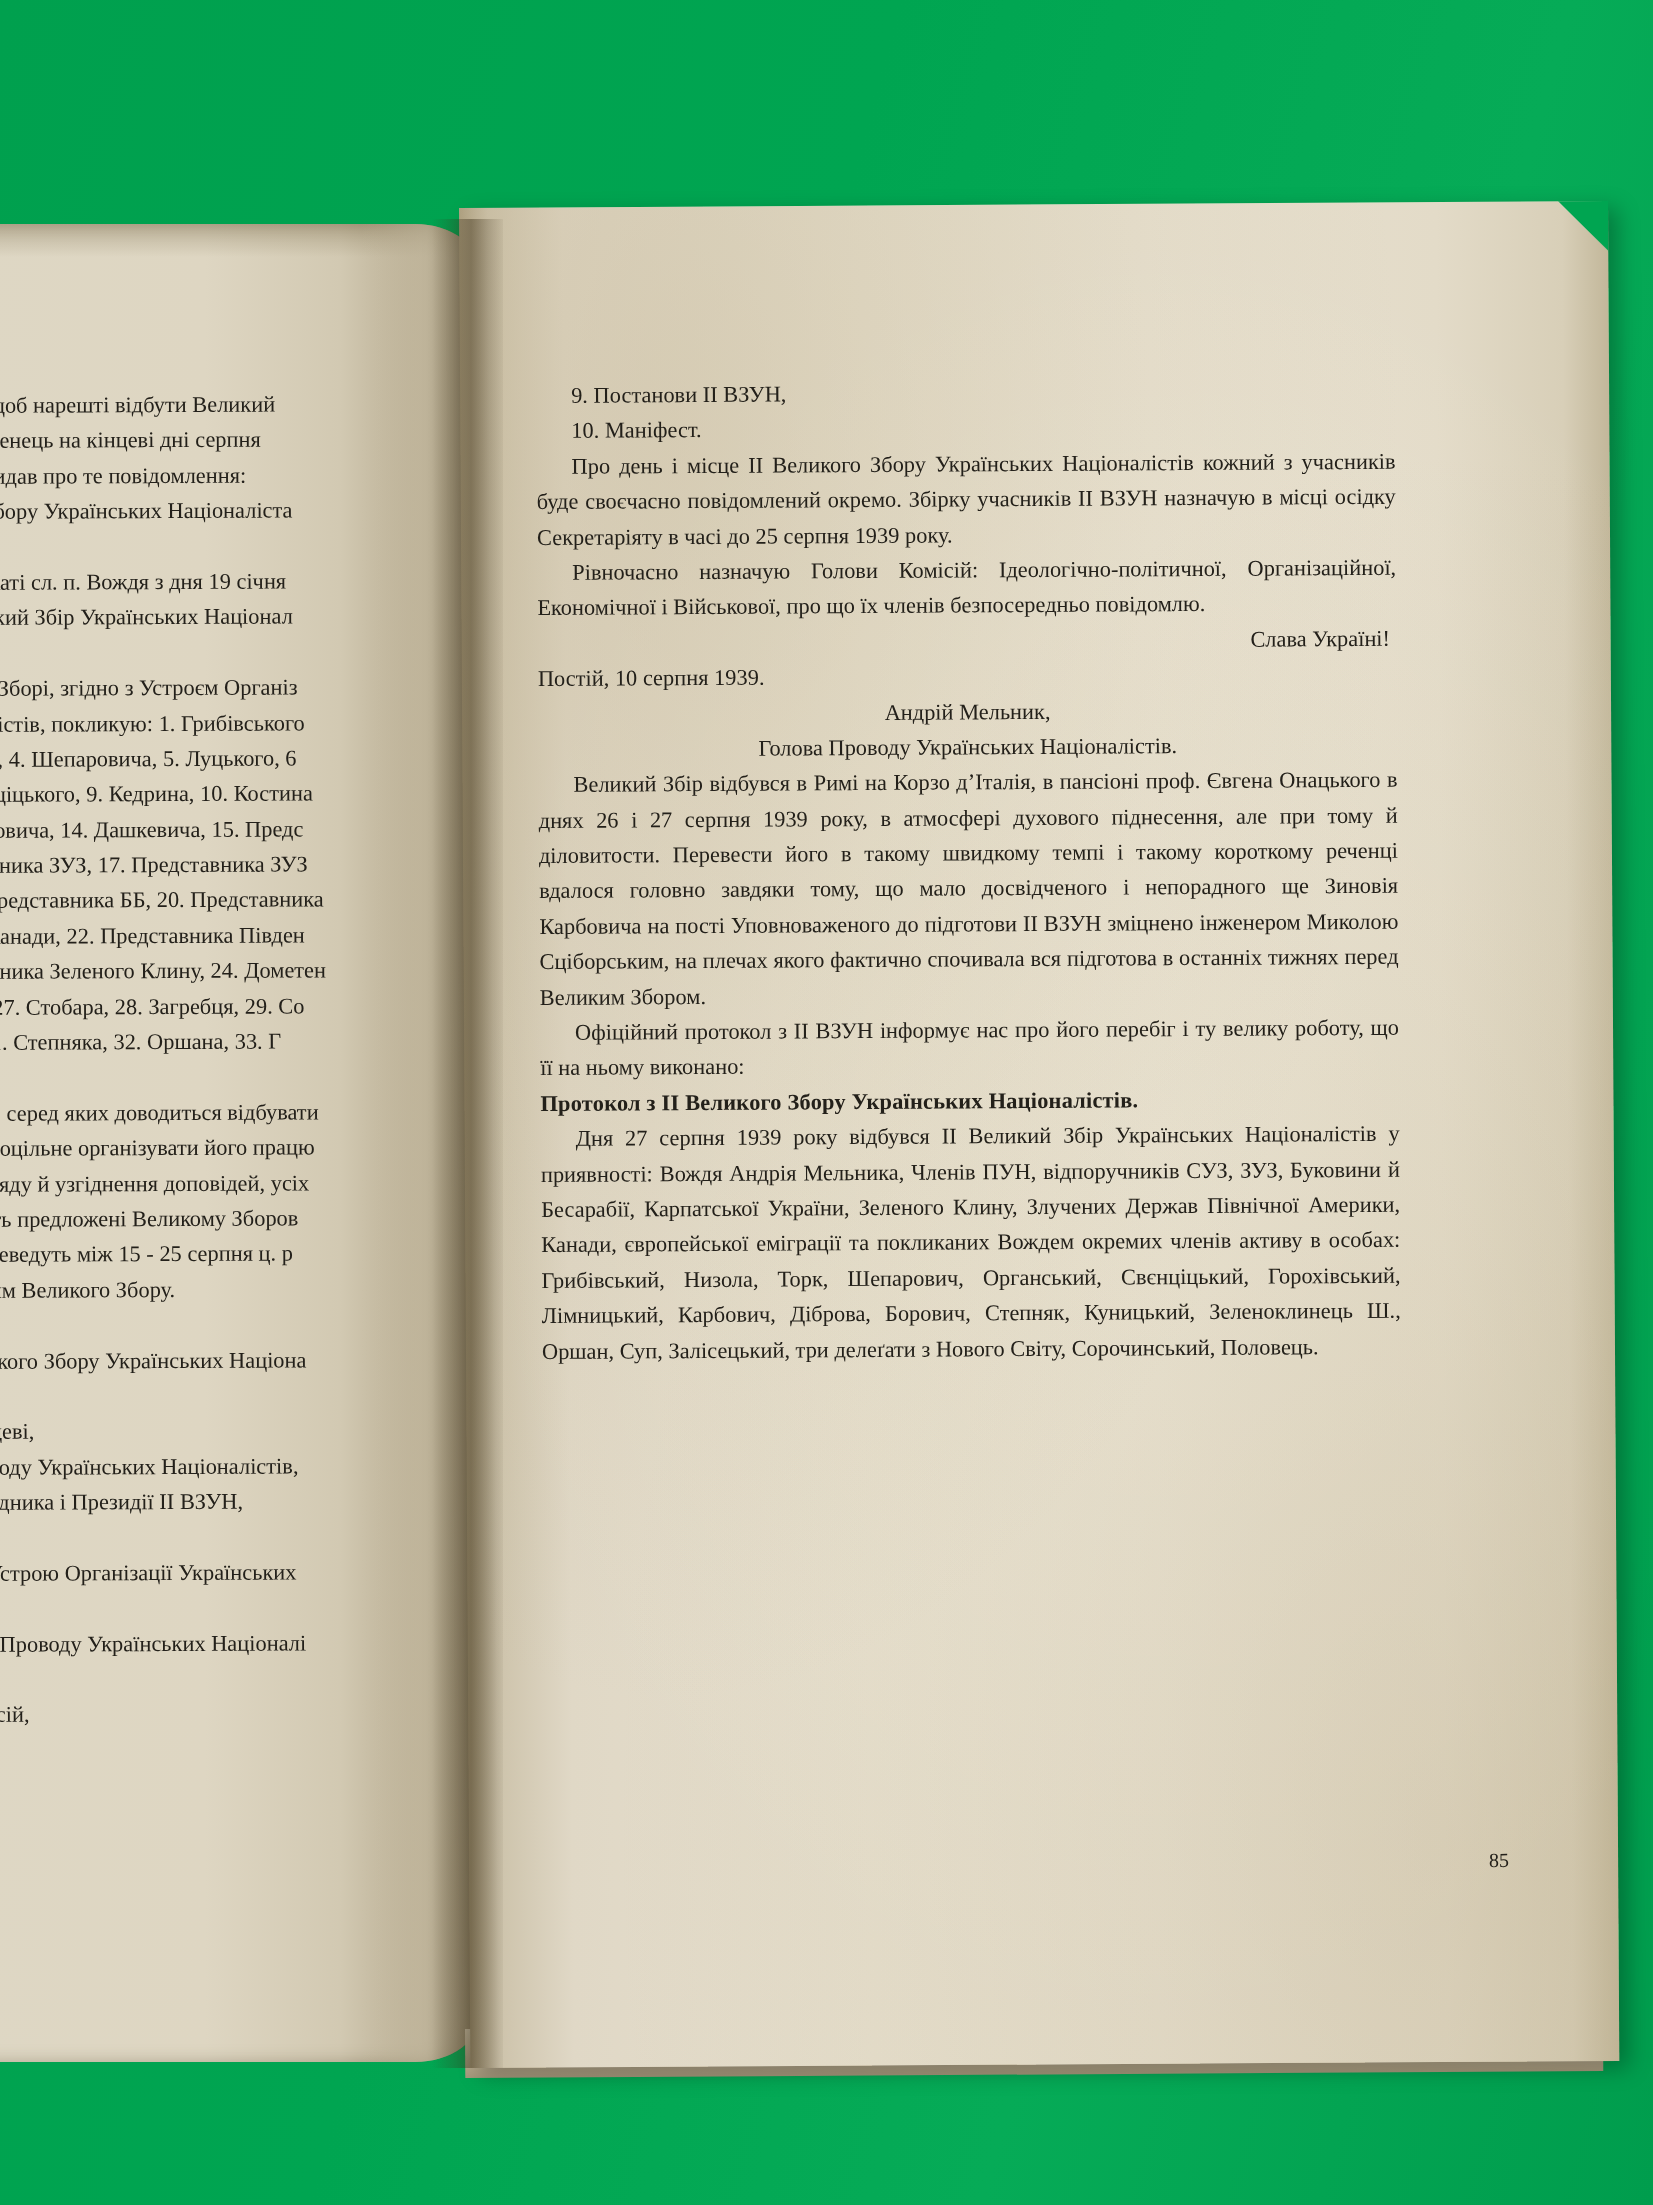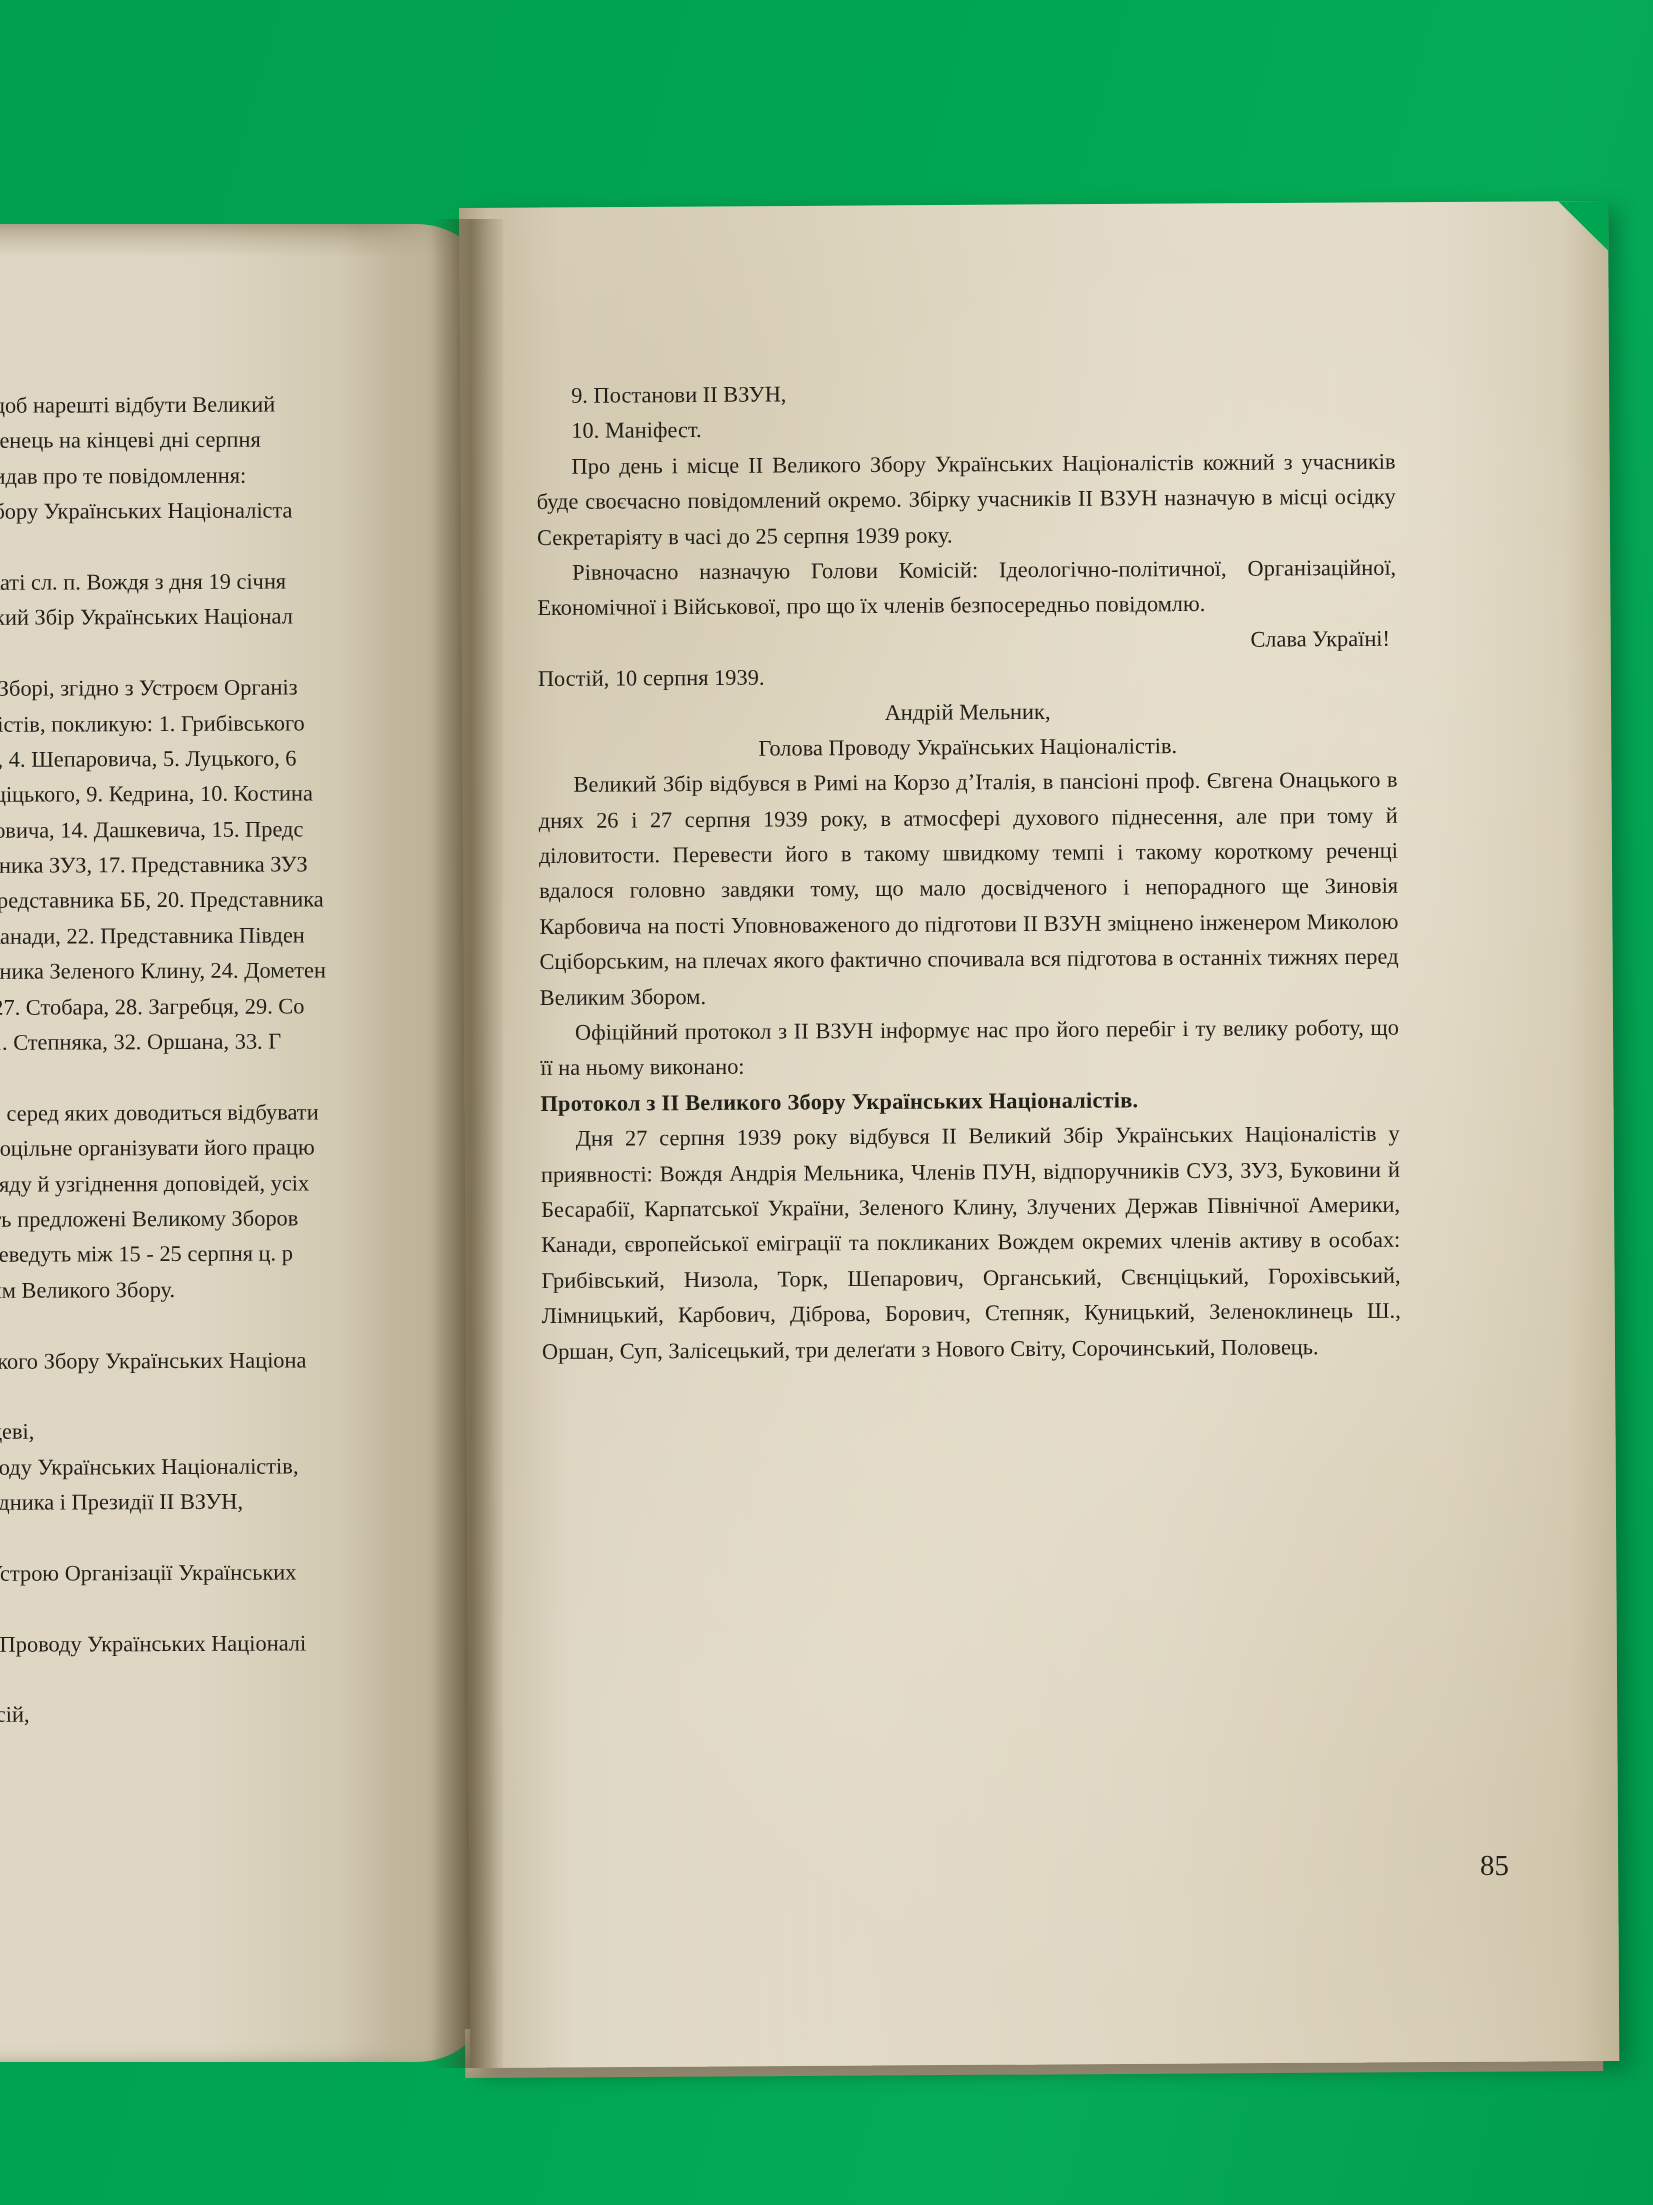--- a/index.html
+++ b/index.html
@@ -145,21 +145,21 @@
     font-size: 22.4px;
     letter-spacing: 0.2px;
     margin-top: 18.6px;
     margin-bottom: 13px;
   }
   .folio {
     position: absolute;
     right: 115px;
     top: 1641px;
     font-family: "Liberation Serif", serif;
-    font-size: 29px;
+    font-size: 20px;
     color: #23201a;
     transform: rotate(-0.35deg);
   }
 
   
   .lp-text {
     position: absolute;
     left: -33px;
     top: 164px;
     width: 552px;

